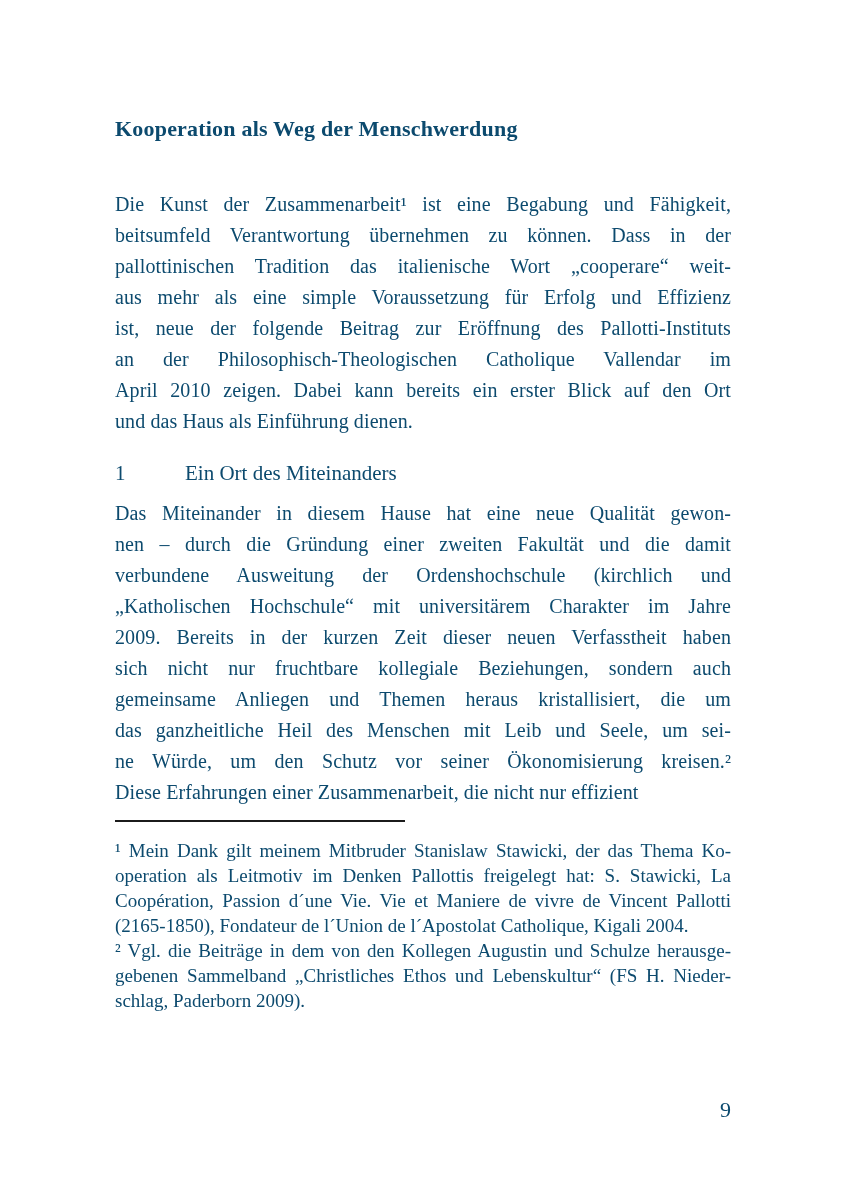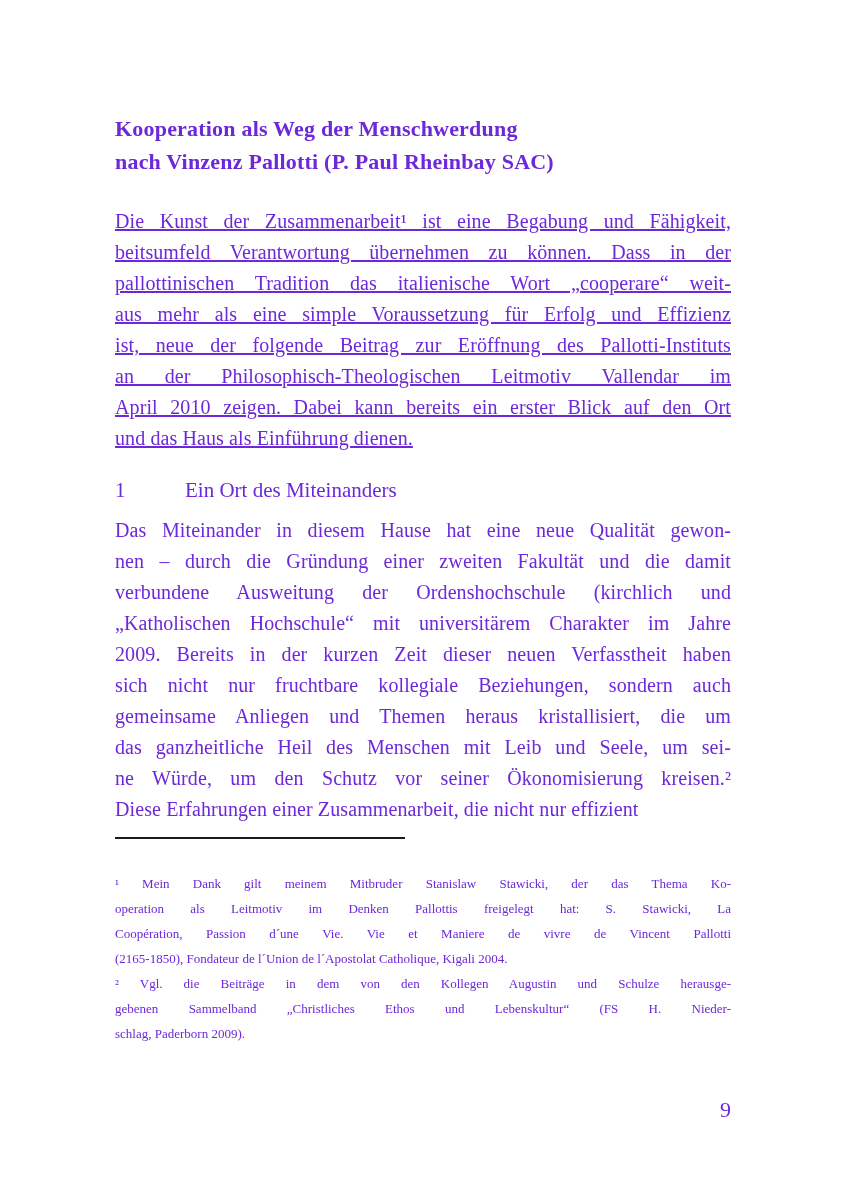--- a/index.html
+++ b/index.html
@@ -7,42 +7,42 @@
     padding: 0;
     background: #e8e8e8;
   }
   .page {
     position: relative;
     width: 845px;
     height: 1200px;
     background: #ffffff;
     margin: 0 auto;
     overflow: hidden;
-    color: #6d28d9;
+    color: #0c4a6e;
     font-family: "Liberation Serif", "DejaVu Serif", serif;
   }
   .content {
     position: absolute;
     left: 115px;
     top: 0;
     width: 616px;
   }
   .doc-title {
     margin-top: 112px;
     font-size: 22px;
     line-height: 33px;
     font-weight: bold;
     letter-spacing: 0.2px;
   }
   .body-par {
     font-size: 20px;
     line-height: 31px;
     letter-spacing: 0.1px;
   }
-  .para-1 { margin-top: 28px; text-decoration: underline; }
+  .para-1 { margin-top: 44px; }
   .para-2 { margin-top: 9px; }
   .justify .tline {
     text-align: justify;
     text-align-last: justify;
   }
   .justify .tline-last {
     text-align-last: left;
   }
   .section-heading {
     margin-top: 21px;
@@ -54,52 +54,51 @@
     width: 70px;
     flex: 0 0 70px;
   }
   .fn-rule {
     margin-top: 12px;
     width: 290px;
     height: 0;
     border-top: 2px solid #1b1b1b;
   }
   .footnotes {
-    margin-top: 32px;
-    font-size: 13px;
+    margin-top: 16px;
+    font-size: 19px;
     line-height: 25px;
   }
   .page-number {
     position: absolute;
     top: 1094px;
     left: 115px;
     width: 616px;
     text-align: right;
     font-size: 22px;
     line-height: 31px;
   }
 </style>
 </head>
 <body>
 
 <div class="page">
   <div class="content">
 
     <div class="doc-title">
         <div class="tline">Kooperation als Weg der Menschwerdung</div>
-        <div class="tline tline-last">nach Vinzenz Pallotti (P. Paul Rheinbay SAC)</div>
       </div>
 
     <div class="body-par para-1 justify">
         <div class="tline">Die Kunst der Zusammenarbeit¹ ist eine Begabung und Fähigkeit,</div>
         <div class="tline">beitsumfeld Verantwortung übernehmen zu können. Dass in der</div>
         <div class="tline">pallottinischen Tradition das italienische Wort „cooperare“ weit-</div>
         <div class="tline">aus mehr als eine simple Voraussetzung für Erfolg und Effizienz</div>
         <div class="tline">ist, neue der folgende Beitrag zur Eröffnung des Pallotti-Instituts</div>
-        <div class="tline">an der Philosophisch-Theologischen Leitmotiv Vallendar im</div>
+        <div class="tline">an der Philosophisch-Theologischen Catholique Vallendar im</div>
         <div class="tline">April 2010 zeigen. Dabei kann bereits ein erster Blick auf den Ort</div>
         <div class="tline tline-last">und das Haus als Einführung dienen.</div>
       </div>
 
     <div class="section-heading">
       <span class="heading-number">1</span>
       <span class="heading-text">Ein Ort des Miteinanders</span>
     </div>
 
     <div class="body-par para-2 justify">

